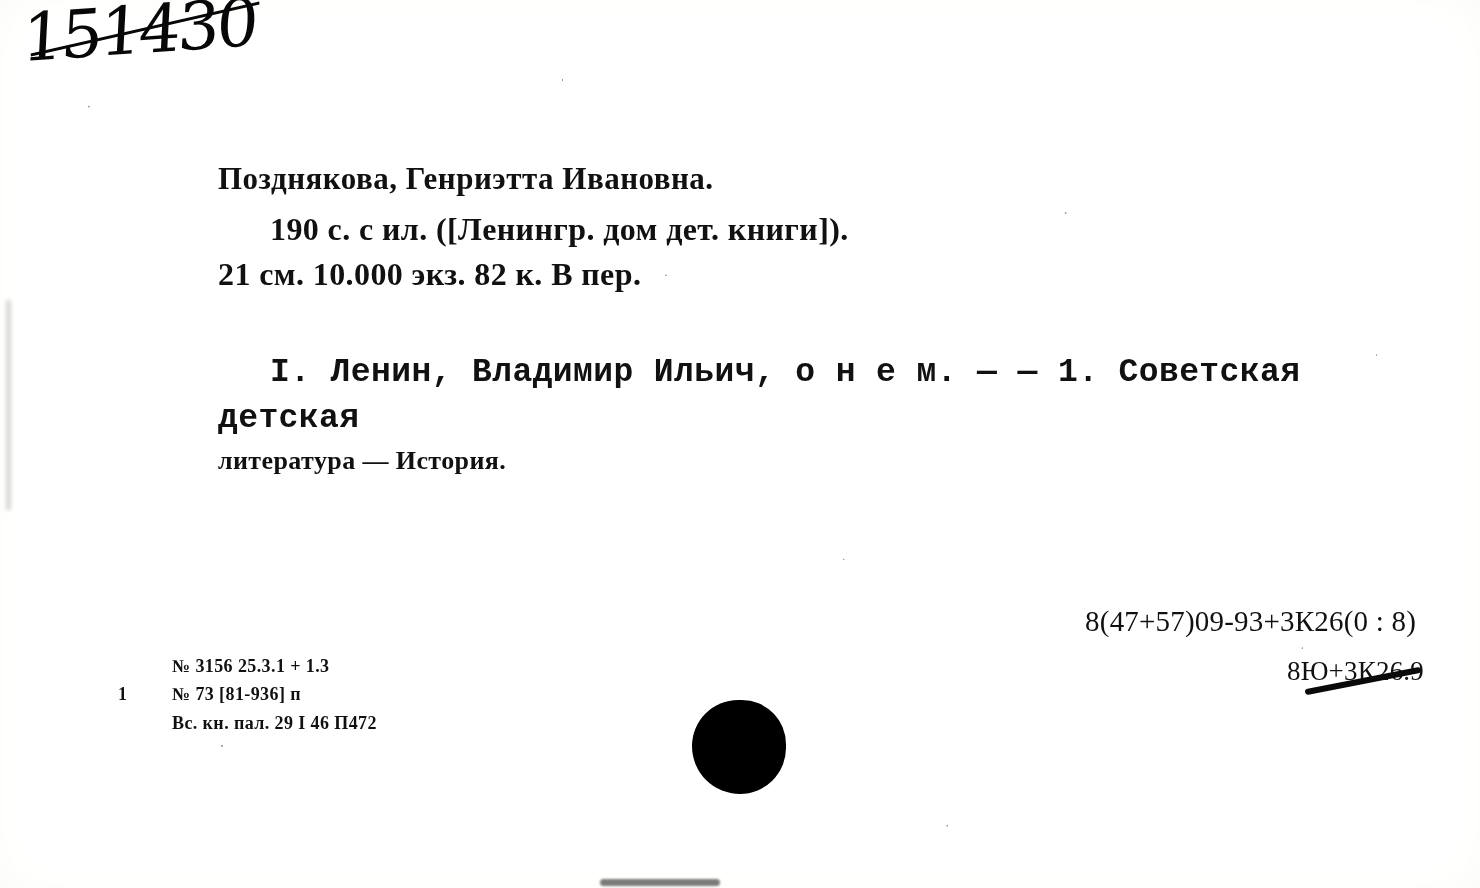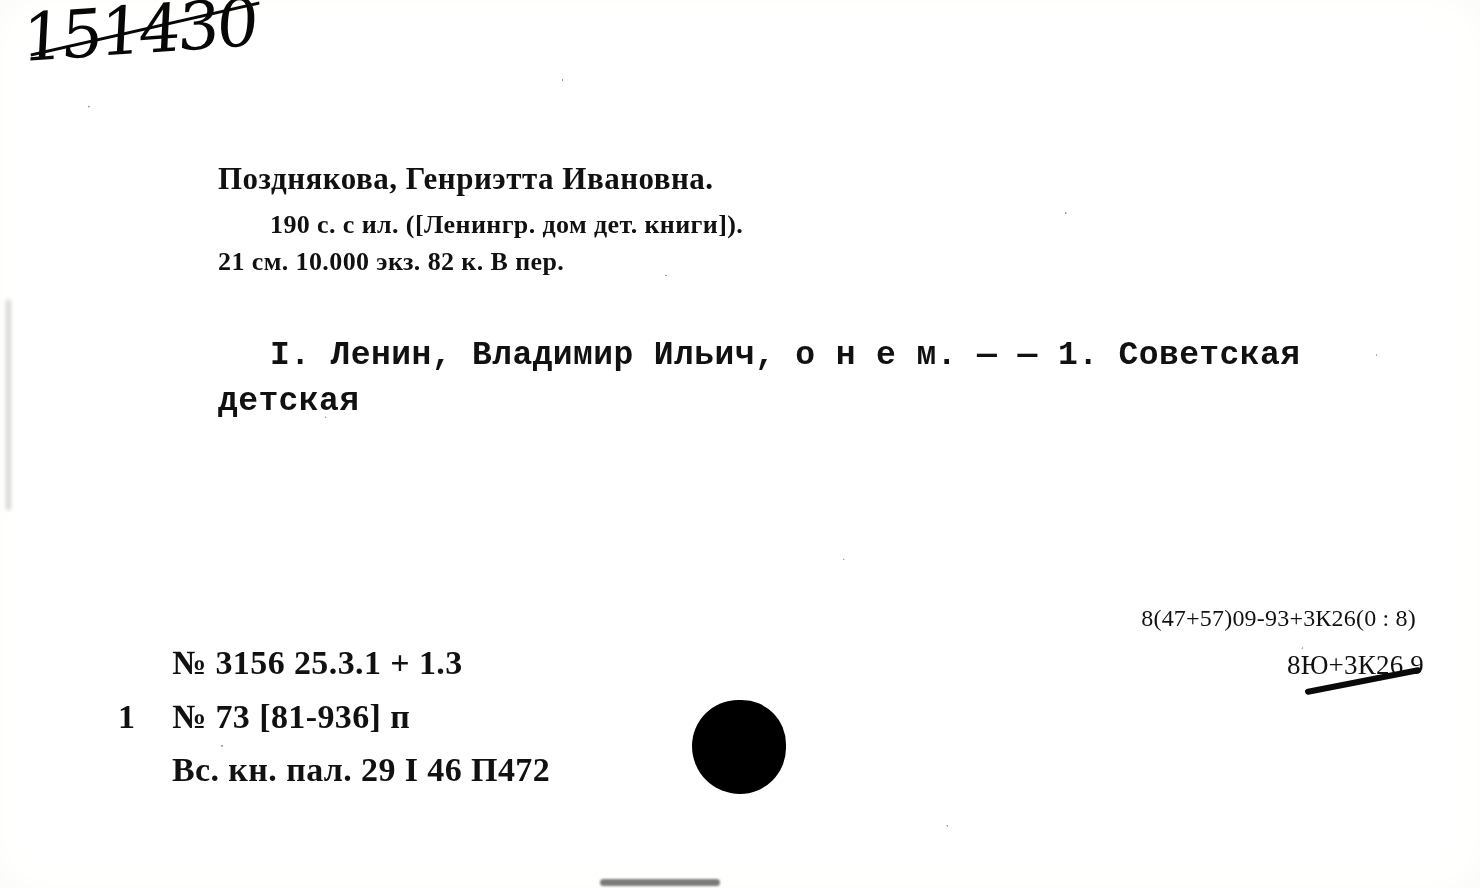--- a/index.html
+++ b/index.html
@@ -92,21 +92,21 @@
     letter-spacing: 0.1px;
   }
   .copyright-mark {
     display: inline-block;
     font-size: 30px;
     margin-left: 26px;
     vertical-align: -2px;
   }
   .collation {
     margin-top: 8px;
-    font-size: 26px;
+    font-size: 32px;
     line-height: 1.42;
     text-indent: 52px;
     letter-spacing: 0.4px;
     font-weight: 600;
   }
   .tracings {
     margin-top: 52px;
     font-size: 26px;
     line-height: 1.42;
     text-indent: 52px;
@@ -120,21 +120,21 @@
 
   
   .class-block {
     position: absolute;
     right: 64px;
     top: 605px;
     text-align: right;
     font-family: "Liberation Serif", serif;
   }
   .class-line-1 {
-    font-size: 24px;
+    font-size: 29px;
     letter-spacing: 0.2px;
     white-space: nowrap;
     text-align: center;
   }
   .class-line-2 {
     font-size: 27px;
     letter-spacing: 0.2px;
     white-space: nowrap;
     margin-top: 18px;
     margin-right: -8px;
@@ -147,22 +147,22 @@
     height: 6px;
     background: #101010;
     transform: rotate(-11deg);
     border-radius: 3px;
   }
 
   
   .control-block {
     position: absolute;
     left: 118px;
-    top: 636px;
-    font-size: 34px;
+    top: 652px;
+    font-size: 18px;
     line-height: 1.58;
     letter-spacing: 0.4px;
     font-weight: 600;
     white-space: nowrap;
   }
   .control-block .row {
     position: relative;
     padding-left: 54px;
   }
   .control-block .row .gutter {
@@ -221,20 +221,21 @@
     <div class="author">Позднякова, Генриэтта Ивановна.</div>
 
 
     <div class="collation">
       <span>190 с.  с  ил.  ([Ленингр.  дом  дет.  книги]).</span><br>
       <span>21 см.  10.000  экз.  82  к.  В  пер.</span>
     </div>
 
     <div class="tracings">
       <span class="lead">I. Ленин, Владимир Ильич, о   н е м. — — 1. Советская детская</span><br>
+      <span>литература  —  История.</span>
     </div>
 
   </div>
 
   <div class="class-block">
     <div class="class-line-1">8(47+57)09-93+3К26(0 : 8)</div>
     <div class="class-line-2">8Ю+3К26.9</div>
   </div>
   <div class="pen-stroke"></div>
 

